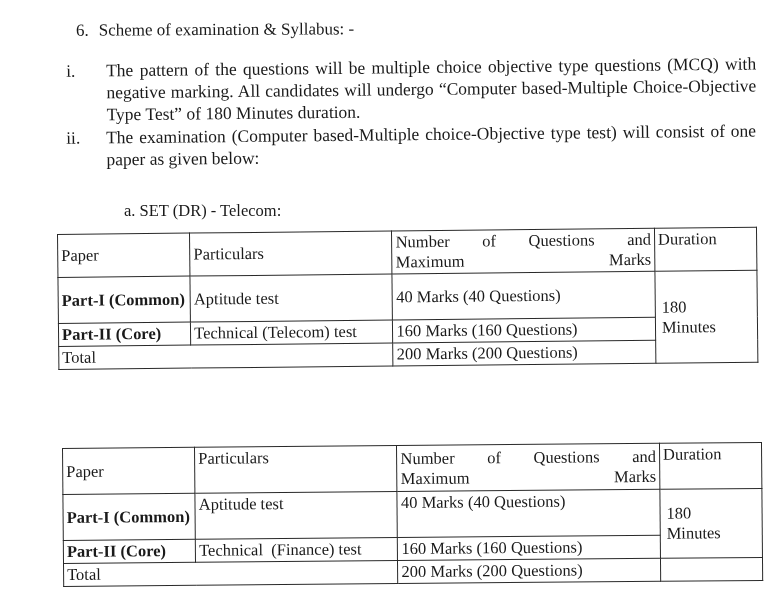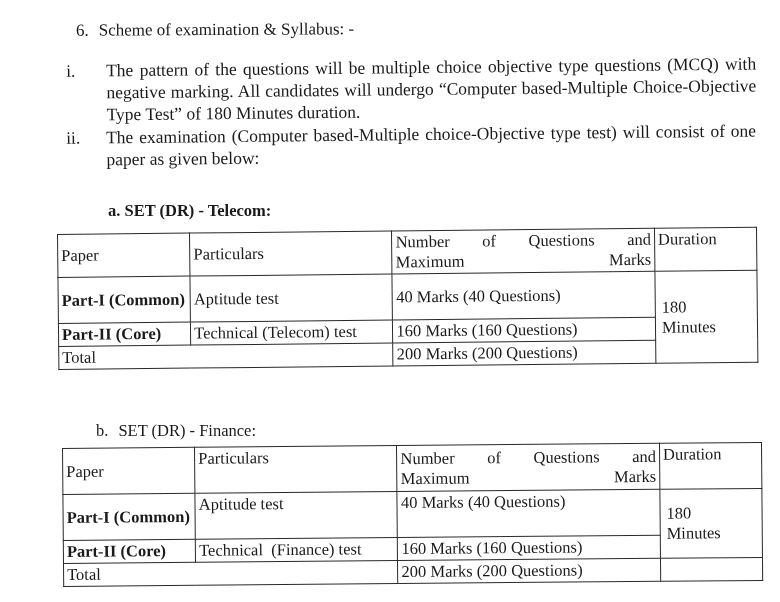--- a/index.html
+++ b/index.html
@@ -48,21 +48,21 @@
       text-align: justify;
       text-align-last: left;
     }
     .item-i { top: 60px; transform: rotate(-0.6deg); transform-origin: left top; }
     .item-ii { top: 127px; transform: rotate(-0.6deg); transform-origin: left top; }
 
     .sub-heading {
       position: absolute;
       font-size: 16.5px;
     }
-    .sub-a { left: 108px; top: 201px; font-weight: bold; }
+    .sub-a { left: 124px; top: 201px; }
     .sub-b { left: 96px; top: 421px; }
     .sub-b .letter { margin-right: 10px; }
 
     table.exam {
       position: absolute;
       border-collapse: collapse;
       font-size: 16.5px;
       line-height: 20px;
     }
     table.exam td {
@@ -130,23 +130,20 @@
       <td>Technical (Telecom) test</td>
       <td>160 Marks (160 Questions)</td>
     </tr>
     <tr style="height:22px">
       <td colspan="2">Total</td>
       <td>200 Marks (200 Questions)</td>
     </tr>
   </tbody>
     </table>
 
-  <div class="sub-heading sub-b">
-    <span class="letter">b.</span><span>SET (DR) - Finance:</span>
-  </div>
 
   <table class="exam t2">
     <tbody>
         <tr style="height:46px">
       <td class="c-paper">Paper</td>
       <td class="c-part top">Particulars</td>
       <td class="c-num hdr-num">
         <span>Number of Questions and</span>
         <span class="line2">Maximum Marks</span>
       </td>

